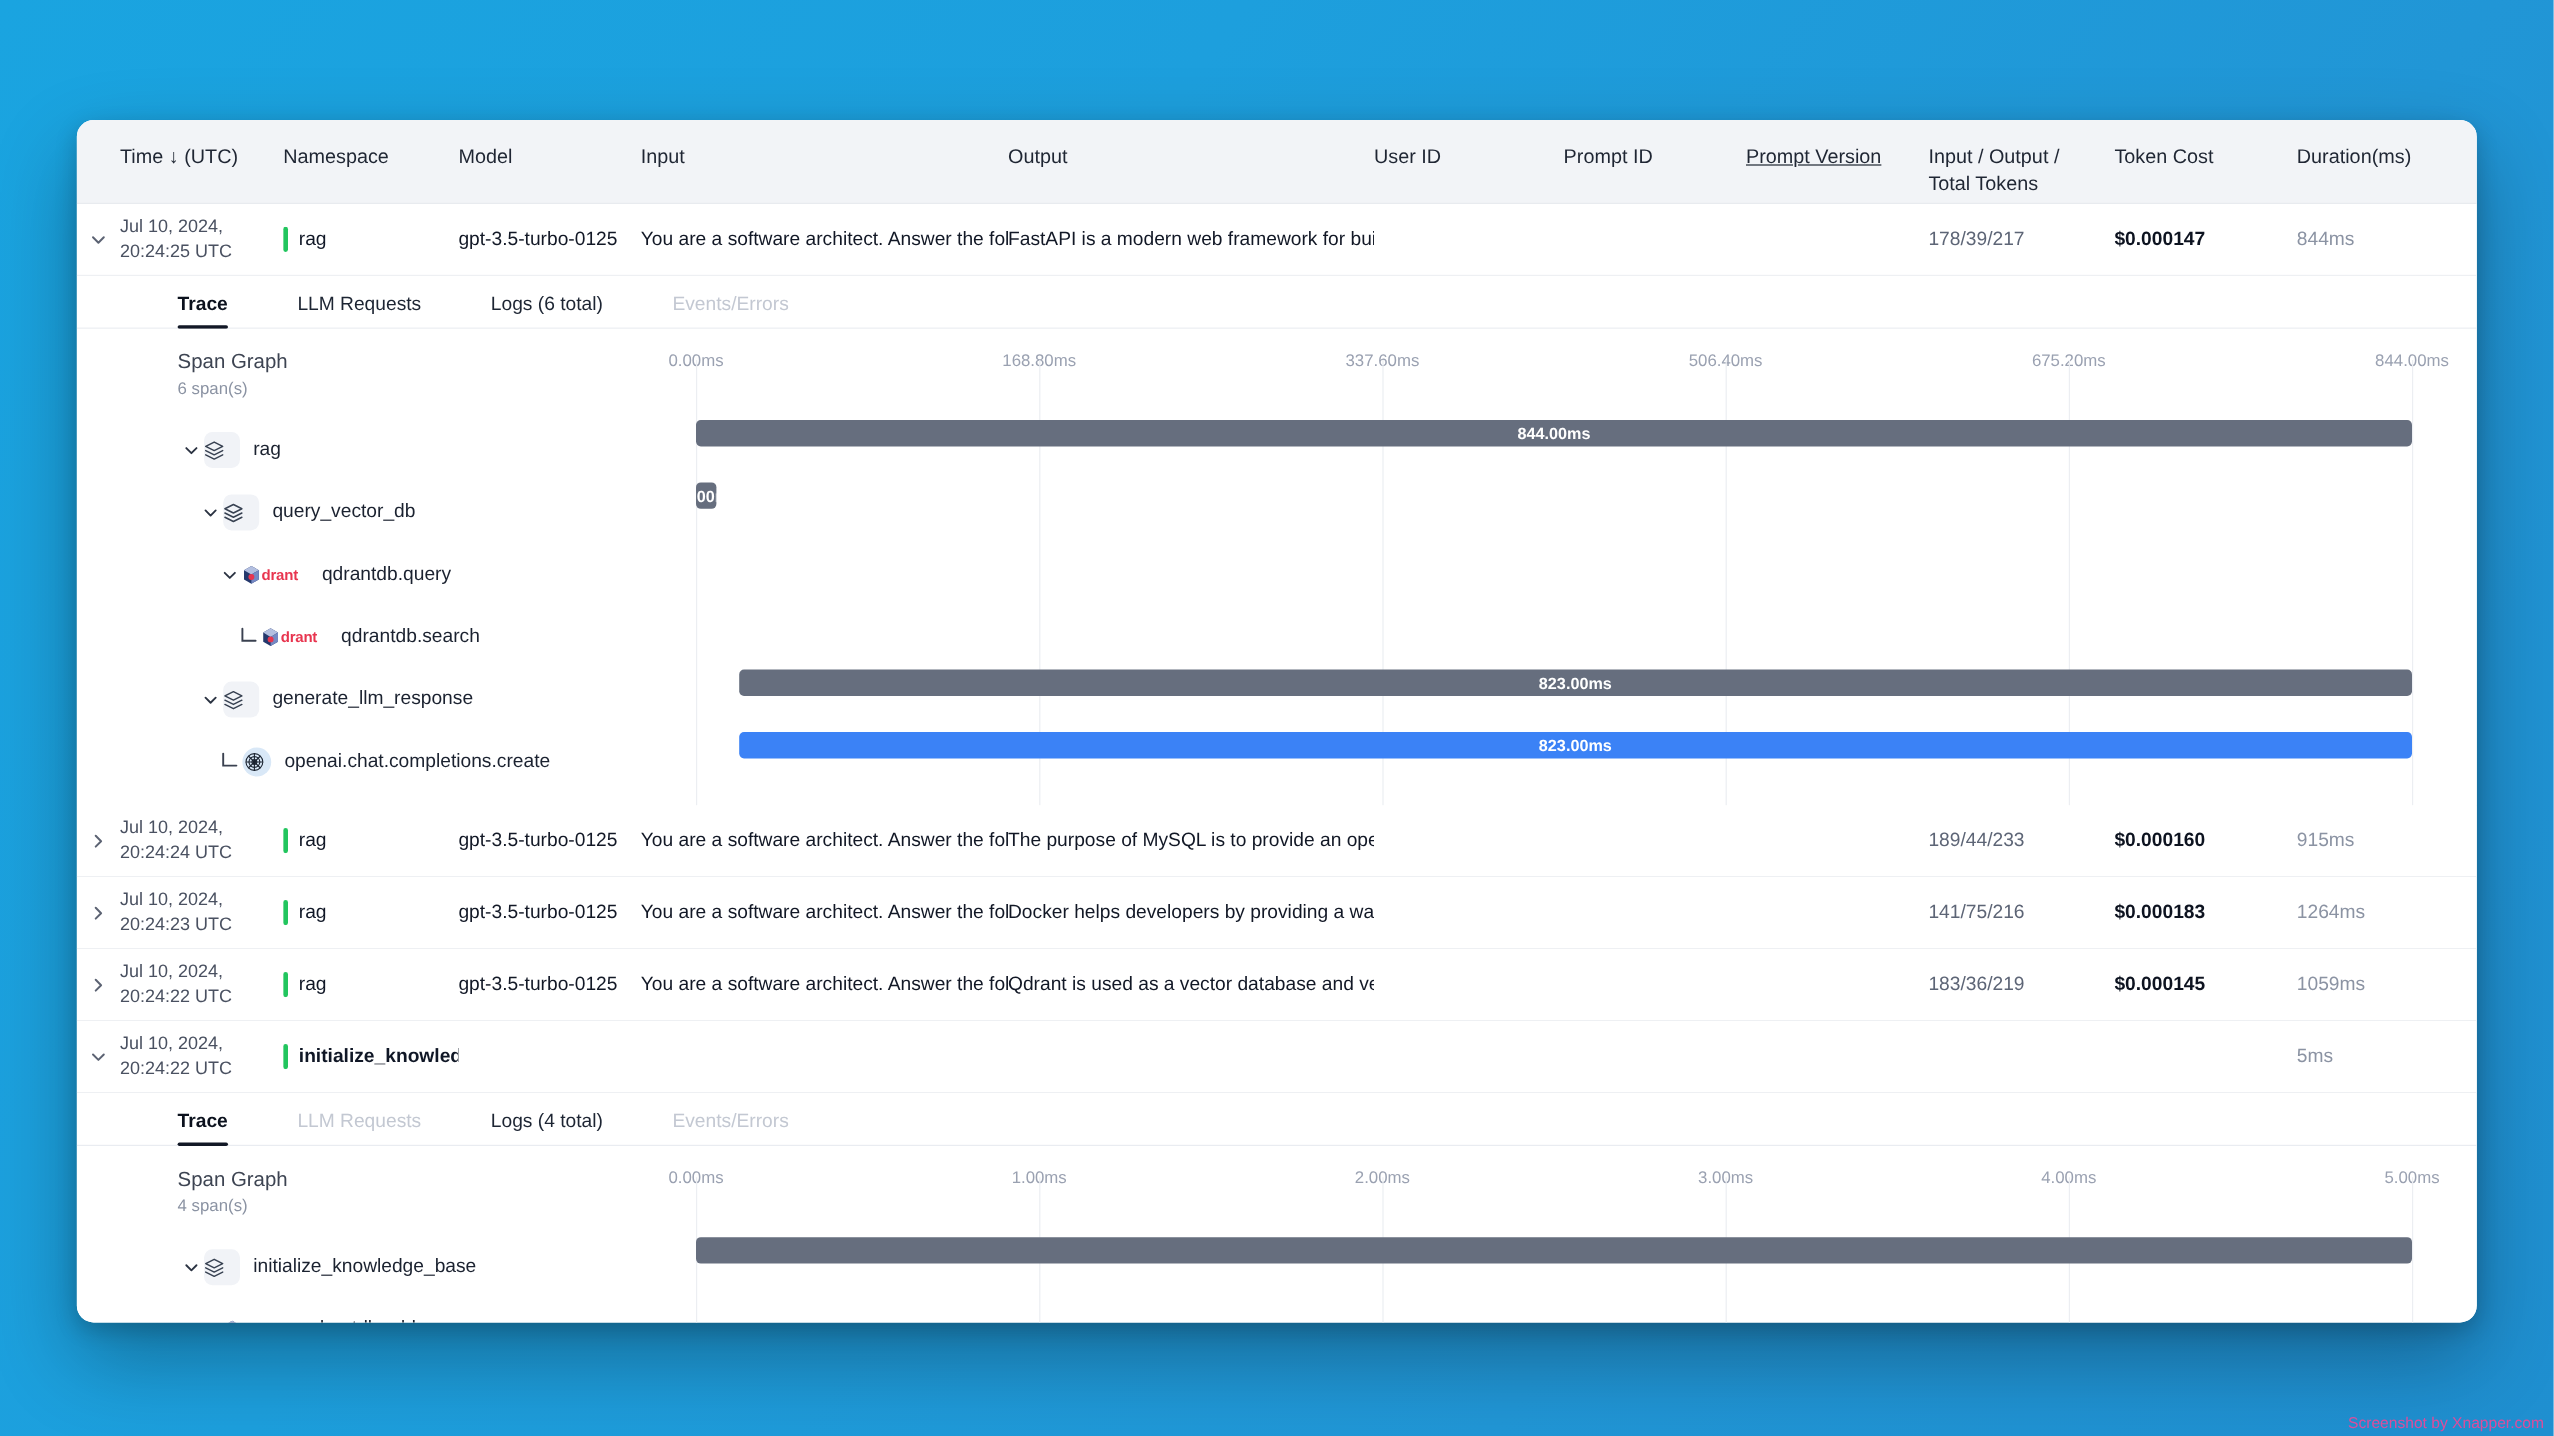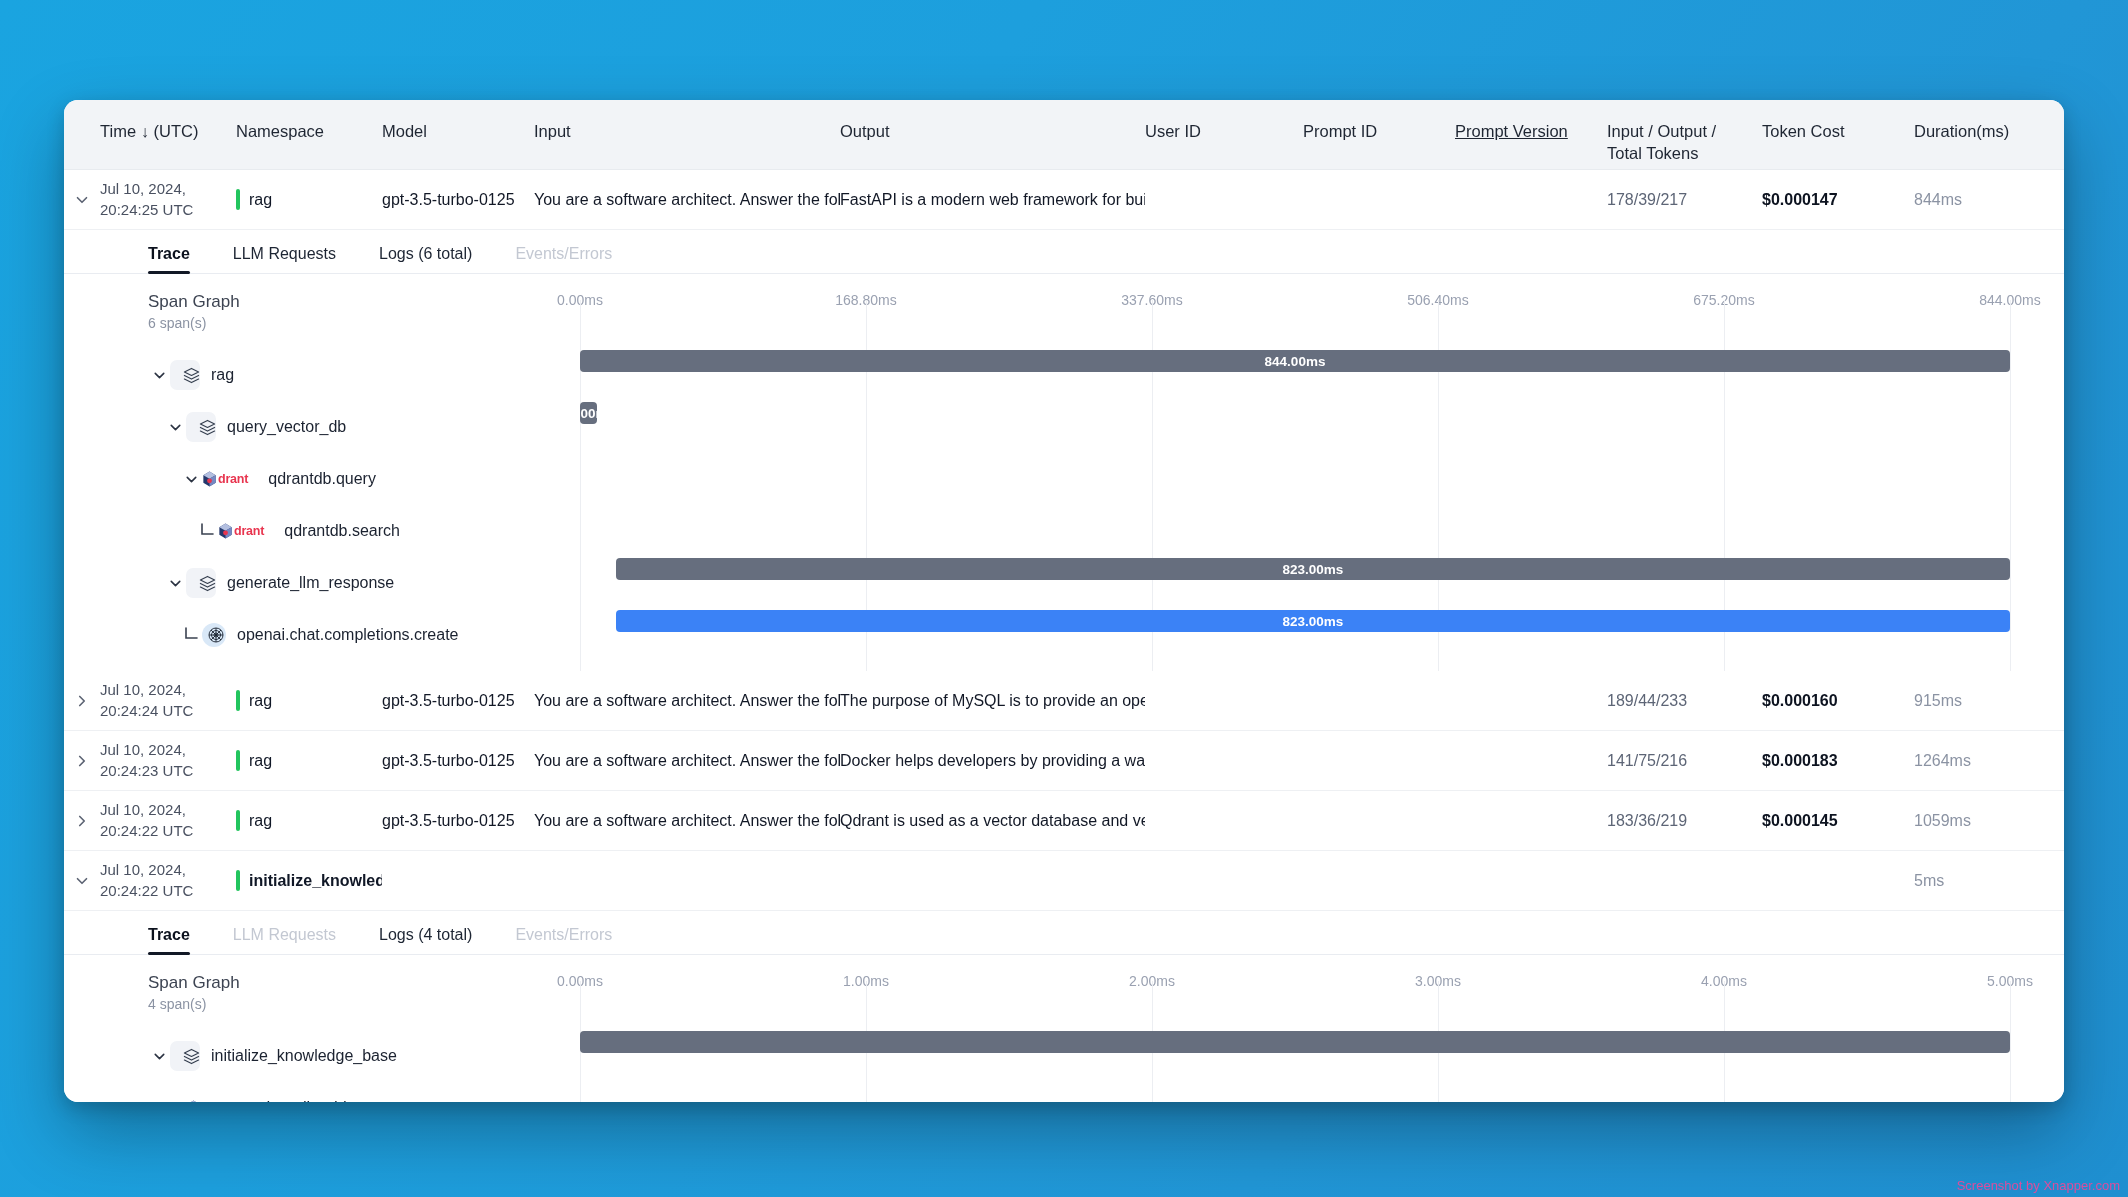--- a/index.html
+++ b/index.html
@@ -105,21 +105,21 @@
     border-radius: 2px;
     flex: 0 0 4px;
   }
   .ns-label { font-size: 16px; color: #101726; }
   .ns-label.bold { font-weight: 700; }
 
   
   .tabs-bar {
     display: flex;
     align-items: flex-end;
-    gap: 1px;
+    gap: 16px;
     height: 44px;
     padding-left: 84px;
     border-bottom: 1px solid #e9ecf1;
     background: #fff;
   }
   .tab {
     font-size: 16px;
     color: #1d2533;
     padding: 0 0 10px 0;
     margin-right: 42px;
@@ -181,21 +181,21 @@
     align-items: center;
     justify-content: center;
     color: #3a4150;
   }
   .sp-icon {
     width: 30px; height: 30px;
     flex: 0 0 30px;
     border-radius: 7px;
     display: flex;
     align-items: center;
-    justify-content: flex-end;
+    justify-content: flex-start;
     margin-right: 11px;
   }
   .sp-icon.layers { background: #f1f3f7; }
   .sp-icon.plain { background: transparent; }
   .sp-icon.openai { background: #d9e8f7; border-radius: 50%; }
   .sp-name {
     font-size: 16px;
     color: #1b2230;
     white-space: nowrap;
   }

